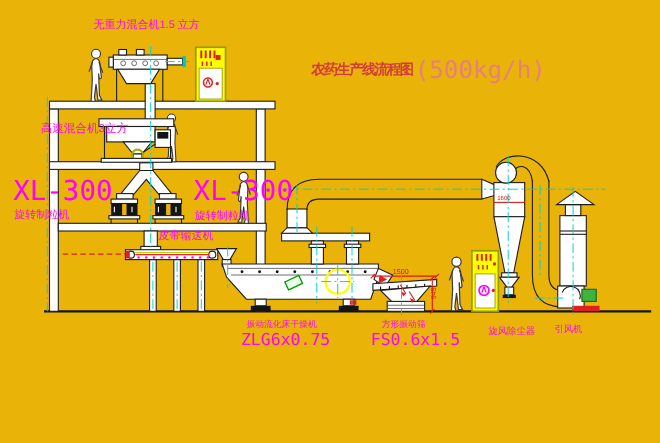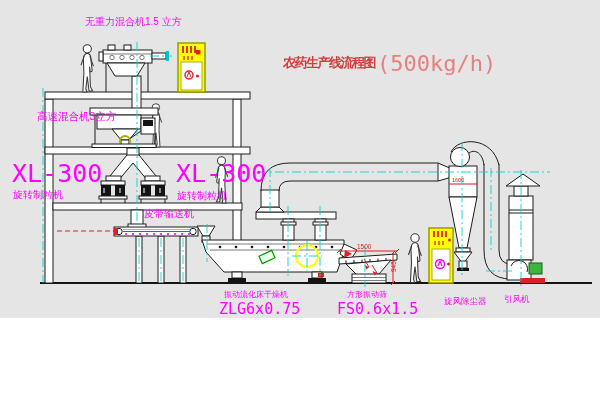--- a/index.html
+++ b/index.html
@@ -1,16 +1,16 @@
 <!DOCTYPE html>
 <html><head>
 <meta charset="utf-8">
 <style>
   html,body{margin:0;padding:0;background:#ffffff;}
-  .canvas{position:relative;width:600px;height:318px;background:#e5e5e5;overflow:hidden;
+  .canvas{position:relative;width:600px;height:403px;background:#eab308;overflow:hidden;
           font-family:"Liberation Sans",sans-serif;}
   svg{position:absolute;left:0;top:0;}
   .sh{fill:#ffffff;stroke:#1c1c1c;stroke-width:1;}
   .ln{fill:none;stroke:#1c1c1c;stroke-width:1;}
   .thin{fill:none;stroke:#444444;stroke-width:0.7;}
   .blk{fill:#141414;stroke:none;}
   .cl{fill:none;stroke:#00d2d2;stroke-width:0.9;stroke-dasharray:9 3 2 3;}
   .cyf{fill:#00c6c6;stroke:none;}
   .redln{fill:none;stroke:#e01818;stroke-width:1;}
   .redf{fill:#dd2020;stroke:none;}

